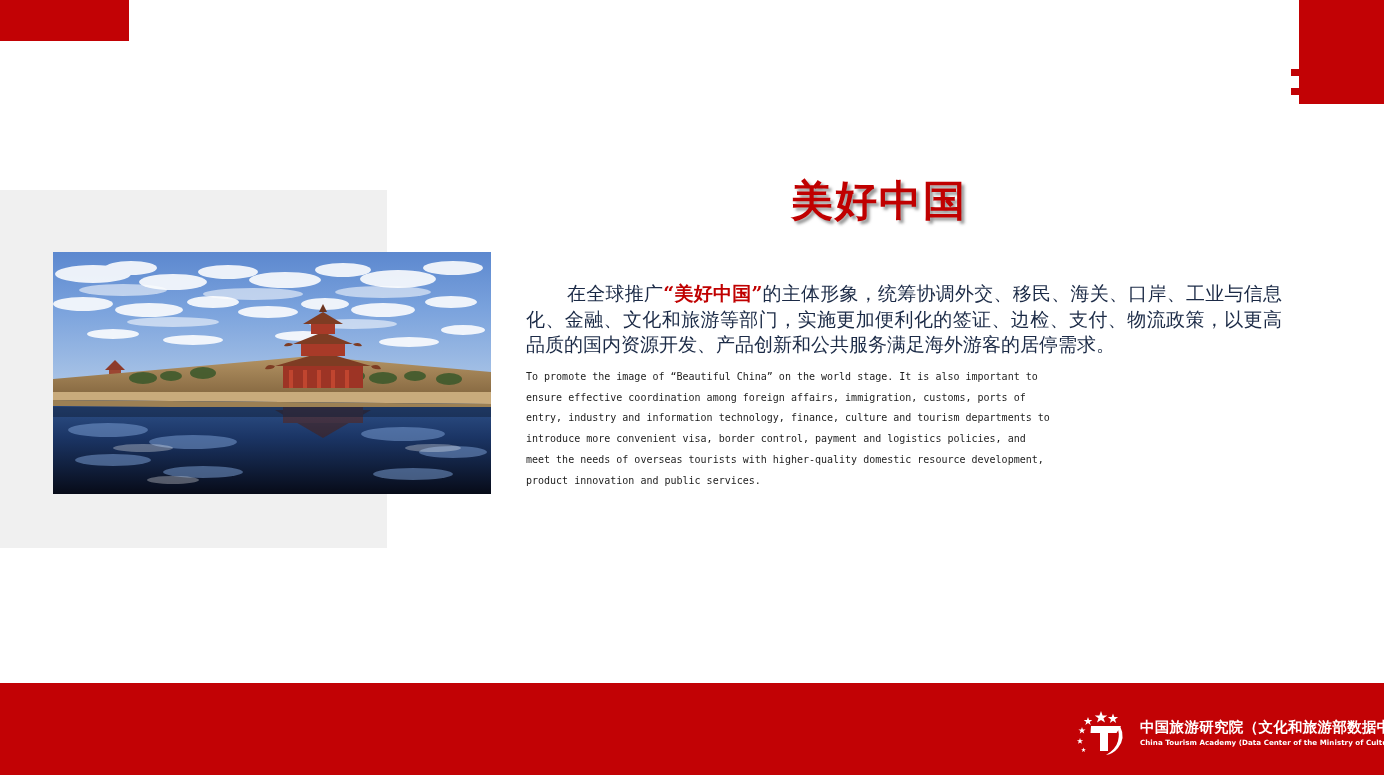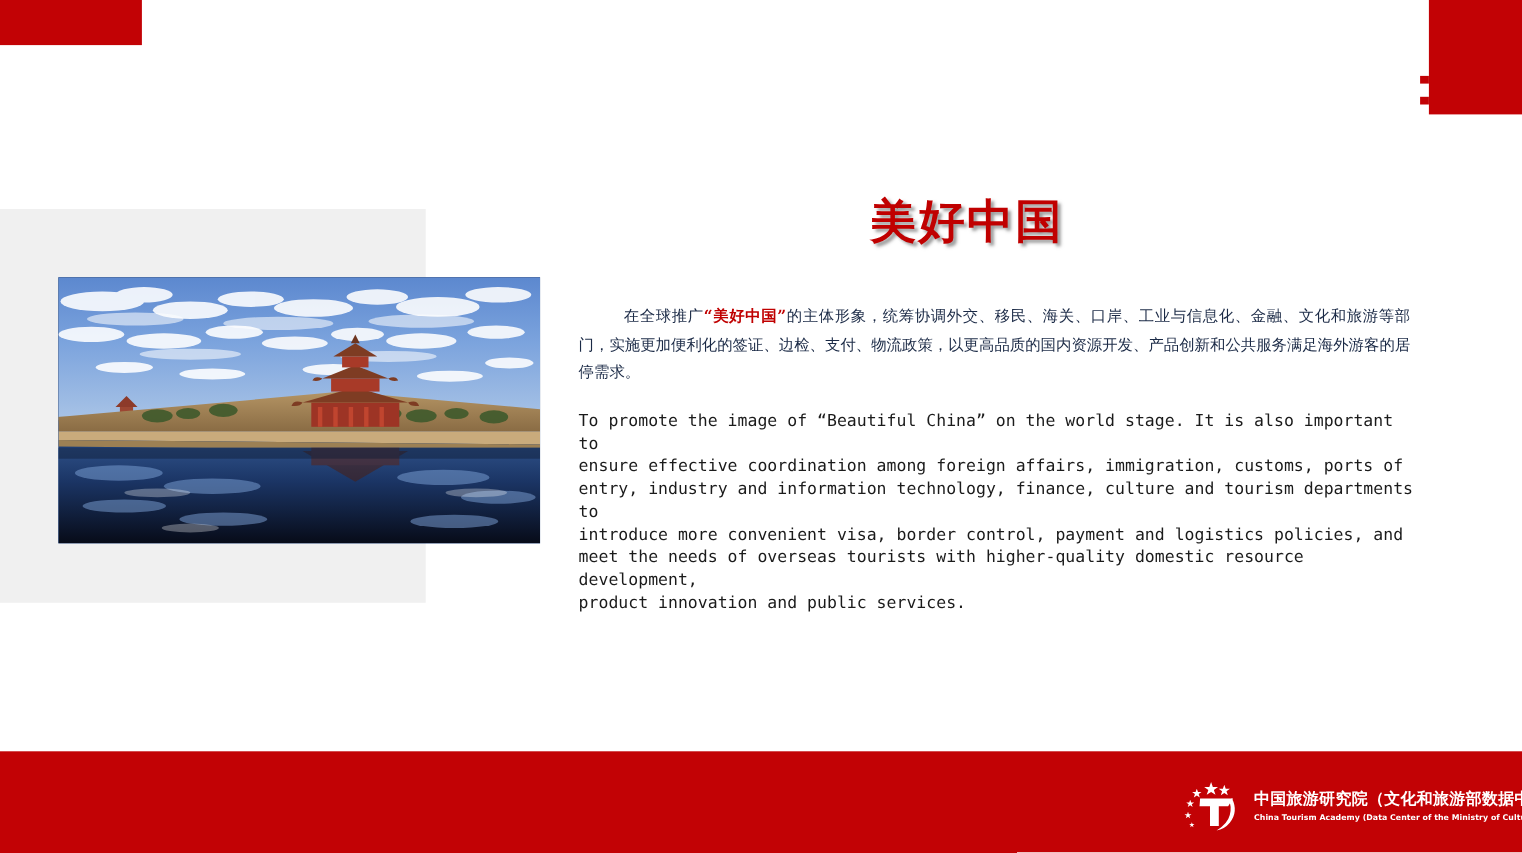--- a/index.html
+++ b/index.html
@@ -76,39 +76,39 @@
     text-shadow: 3px 3px 3px rgba(120,120,120,0.75);
     white-space: nowrap;
   }
 
   
   .para-cn {
     position: absolute;
     left: 526px; top: 262px;
     width: 756px;
     font-family: "DejaVu Serif", "Liberation Serif", serif;
-    font-size: 14px;
+    font-size: 19px;
     line-height: 25.5px;
     color: #1b2a46;
     text-align: justify;
     text-justify: inter-ideograph;
     text-indent: 41px;
   }
   .para-cn .hl {
     color: #c00000;
     font-weight: bold;
   }
 
   
   .para-en {
     position: absolute;
     left: 526px; top: 357px;
     width: 760px;
     font-family: "DejaVu Sans Mono", "Liberation Mono", monospace;
-    font-size: 15px;
+    font-size: 10px;
     line-height: 20.7px;
     color: #1b1b1b;
     letter-spacing: 0px;
     white-space: pre-wrap;
   }
 
   
   .logo {
     position: absolute;
     left: 1073px; top: 709px;

